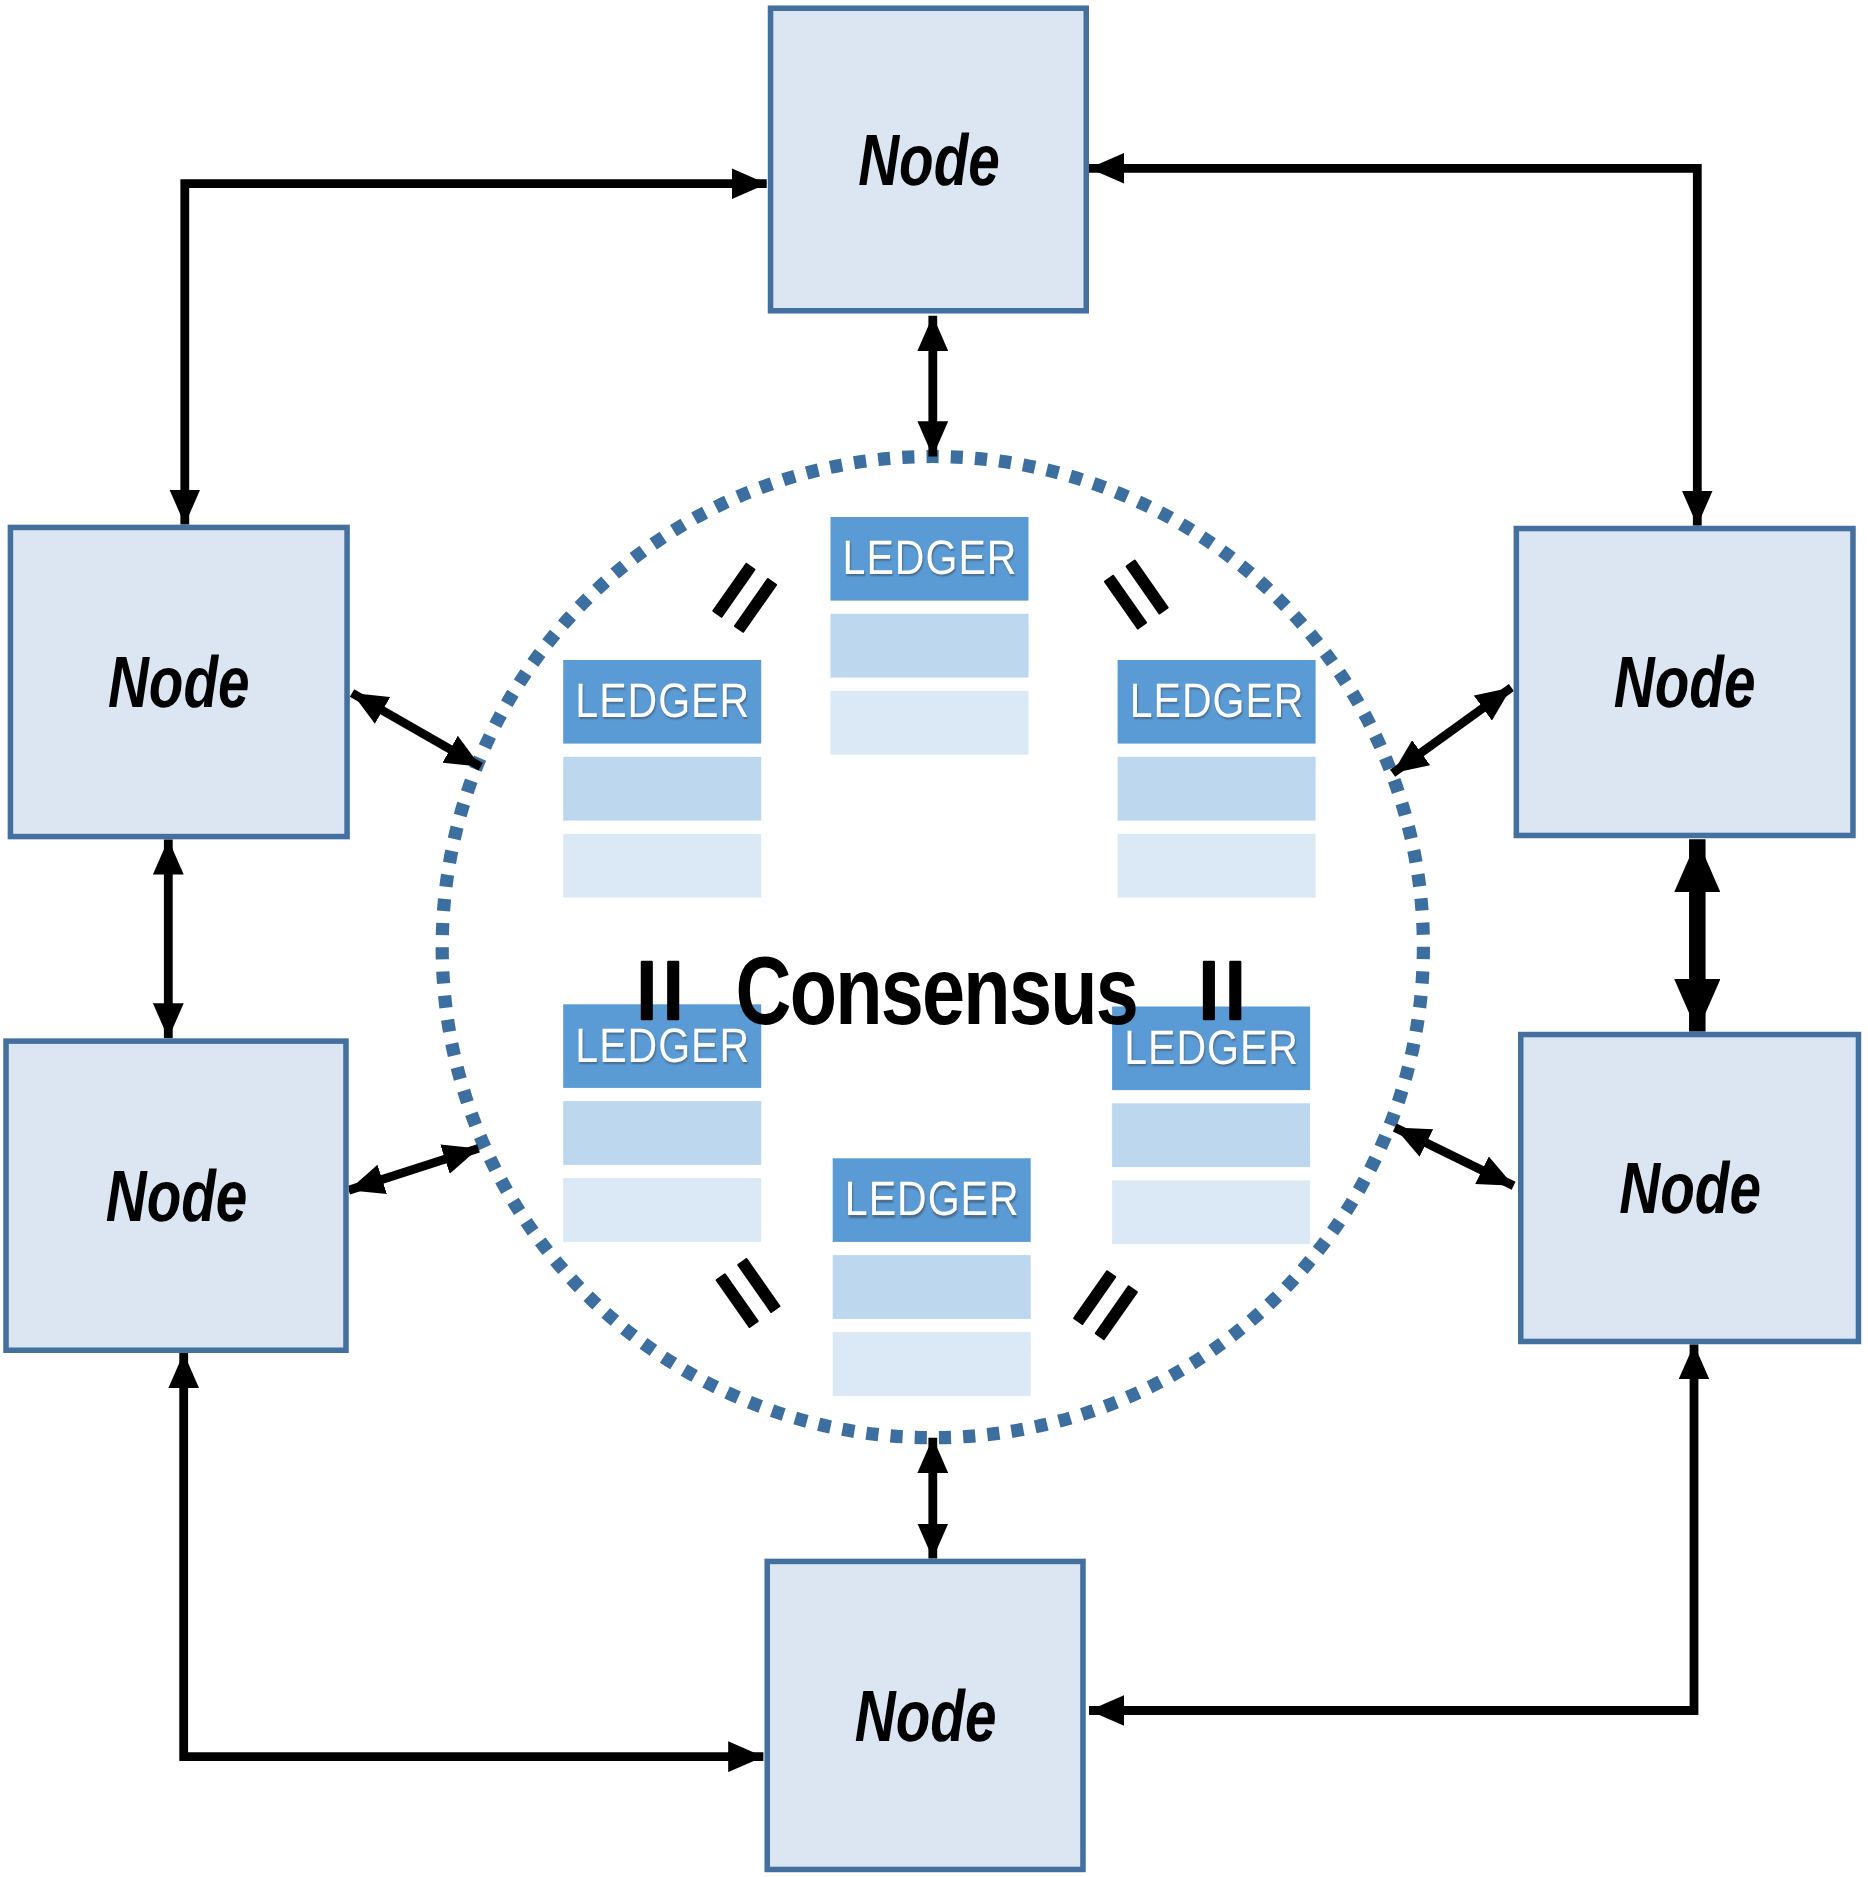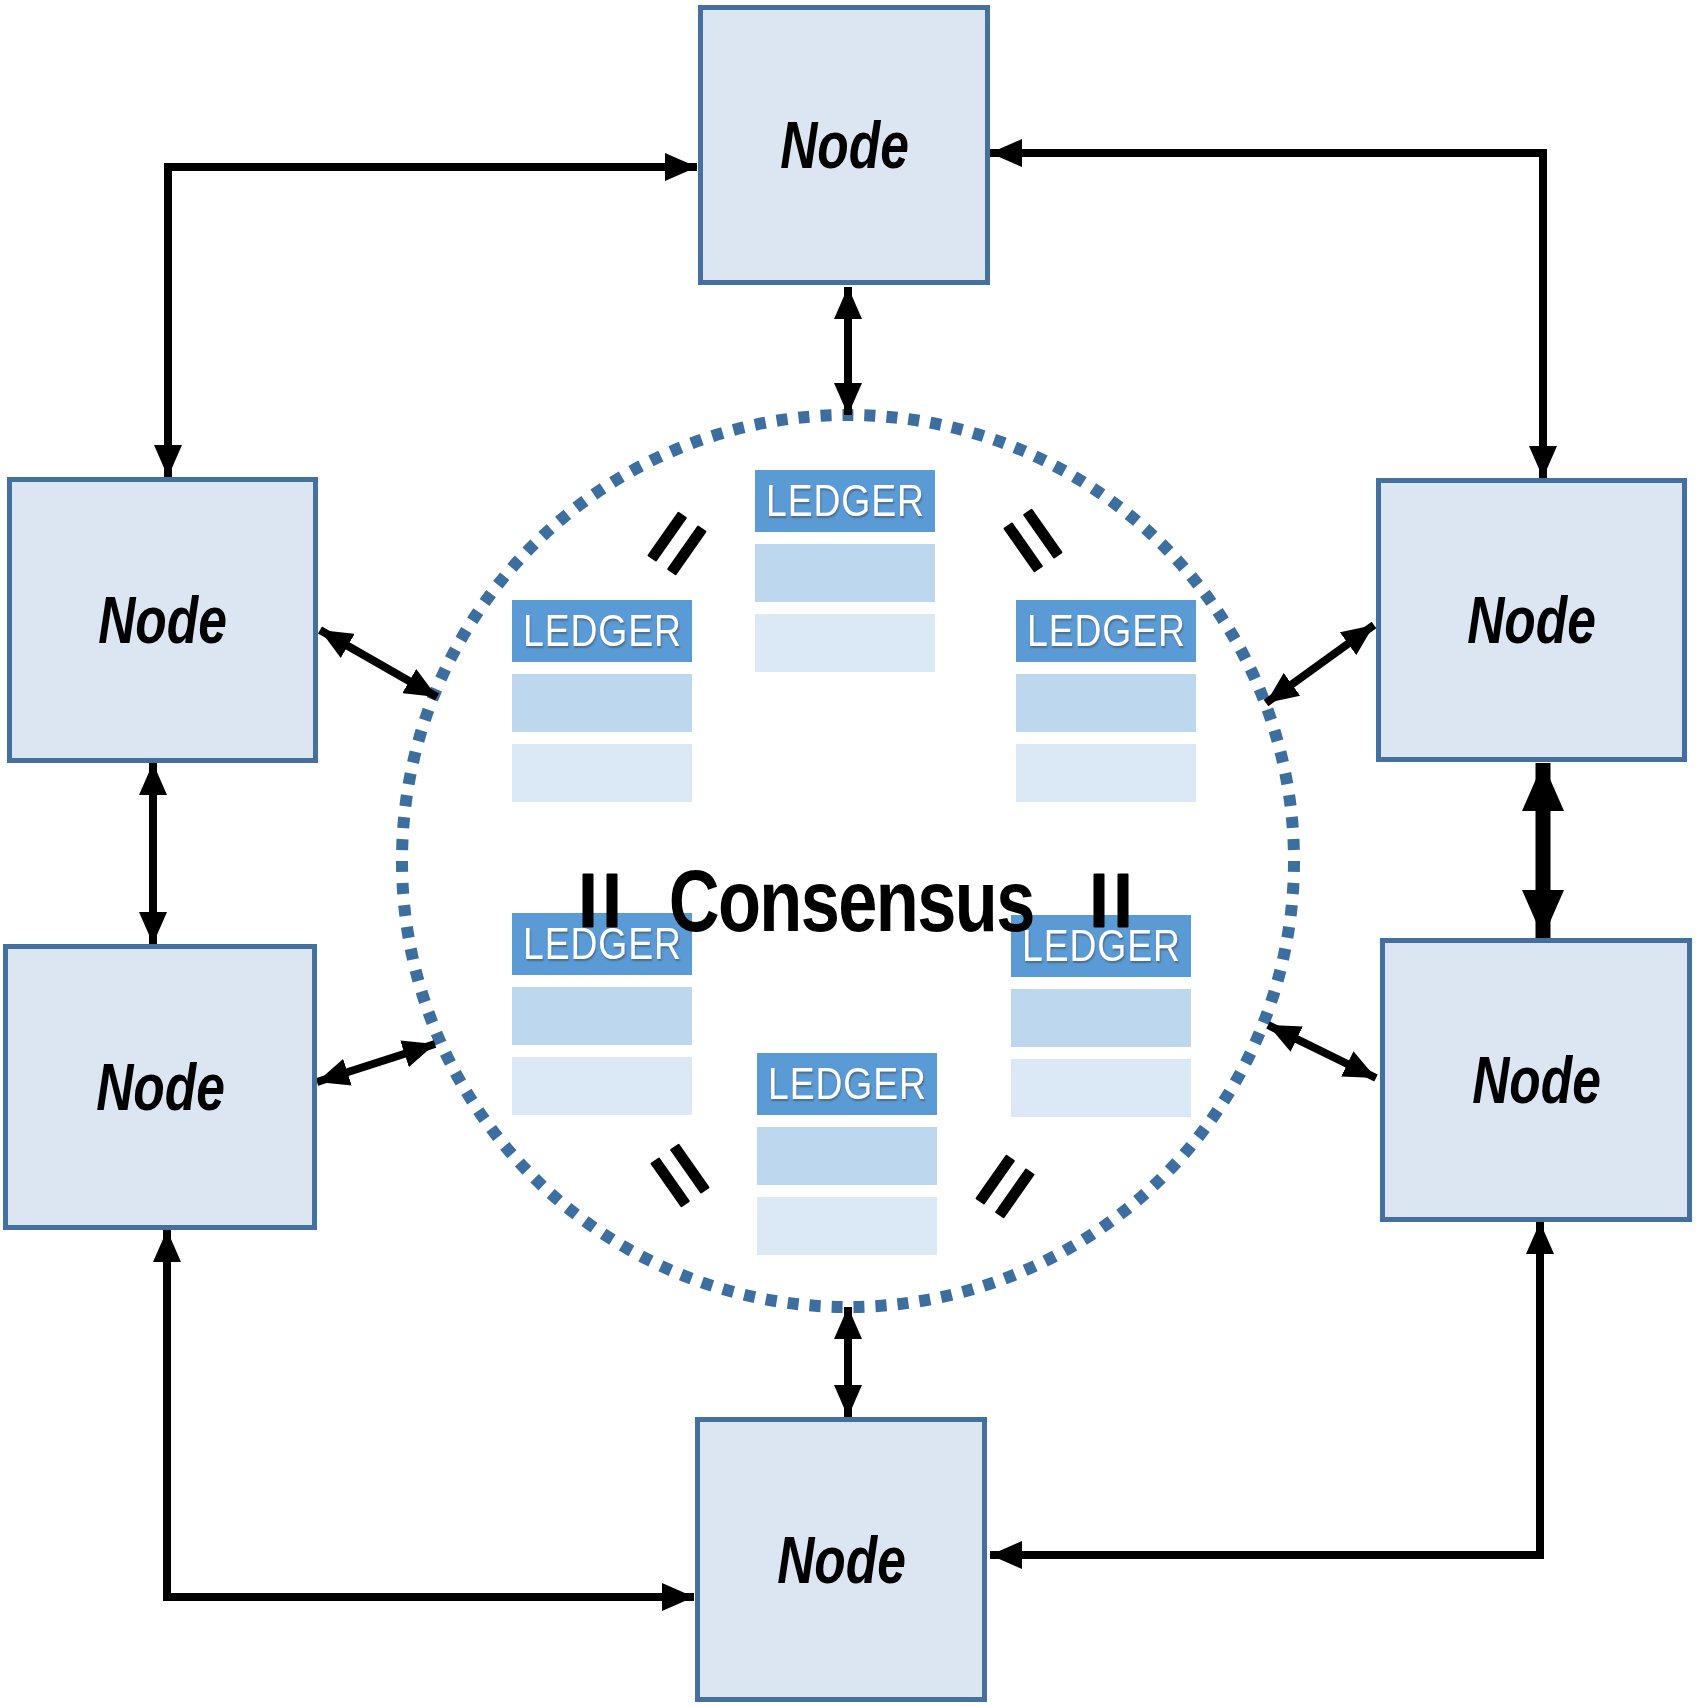--- a/index.html
+++ b/index.html
@@ -17,21 +17,21 @@
   body{font-family:"Liberation Sans", sans-serif;}
   #canvas{position:relative;width:1698px;height:1706px;background:#fff;overflow:hidden;}
   #wires{position:absolute;left:0;top:0;width:1698px;height:1706px;}
   .conn{fill:none;stroke:var(--arrow);stroke-width:8;marker-start:url(#ah);marker-end:url(#ah);}
   .conn.thick{stroke-width:15;marker-start:url(#ah2);marker-end:url(#ah2);}
   .ring{fill:none;stroke:var(--circle-dots);stroke-width:12;stroke-dasharray:11.03 11.03;}
   .node{position:absolute;background:var(--node-fill);border:5px solid var(--node-border);
         box-sizing:border-box;display:flex;align-items:center;justify-content:center;font-style:italic;}
   .node-label{font-weight:bold;font-size:66px;color:var(--label-text);transform:scaleX(0.78);white-space:nowrap;}
   .ledger{position:absolute;width:180px;}
-  .ledger-header{height:62px;background:var(--ledger-header);display:flex;align-items:center;justify-content:center;margin-bottom:12px;}
+  .ledger-header{height:76px;background:var(--ledger-header);display:flex;align-items:center;justify-content:center;margin-bottom:12px;}
   .ledger-header span{font-size:44px;color:var(--ledger-text);transform:scaleX(0.85);letter-spacing:1px;
         text-shadow:1px 2px 2px rgba(50,50,50,0.45);white-space:nowrap;}
   .ledger-row{height:58px;margin-bottom:12px;}
   .row1{background:var(--ledger-row1);}
   .row2{background:var(--ledger-row2);}
   .eq{position:absolute;width:54px;height:35px;display:flex;flex-direction:column;justify-content:space-between;}
   .eq i{display:block;height:11px;background:var(--arrow);border-radius:1px;}
   .consensus{position:absolute;left:601px;top:848px;width:500px;height:106px;
         display:flex;align-items:center;justify-content:center;text-align:center;}
   .consensus span{font-size:88px;font-weight:bold;color:var(--label-text);transform:scaleX(0.8);

